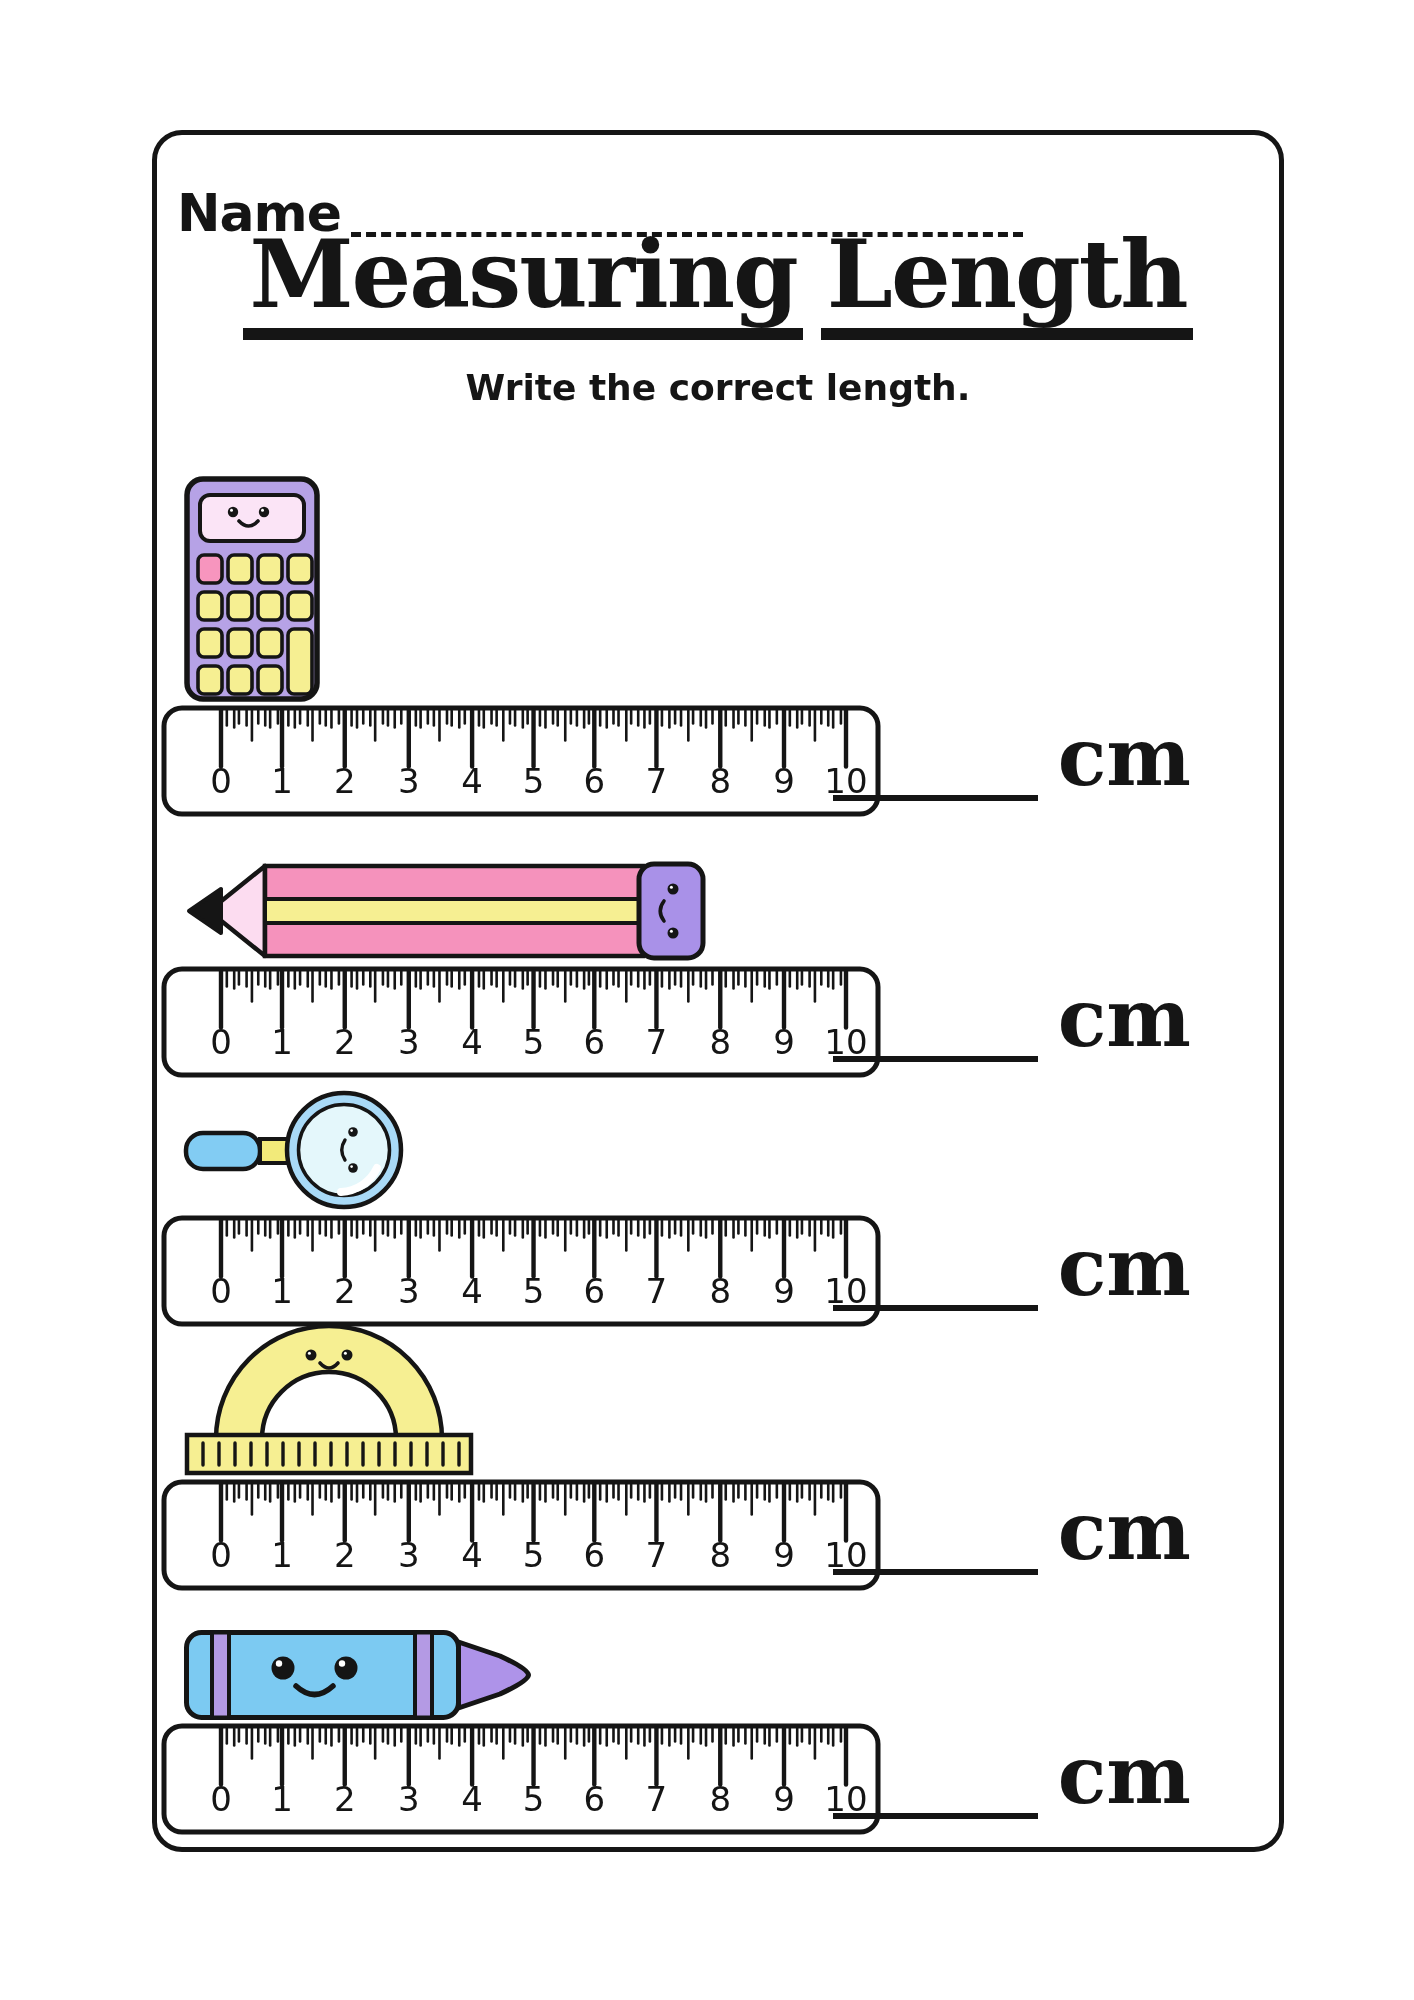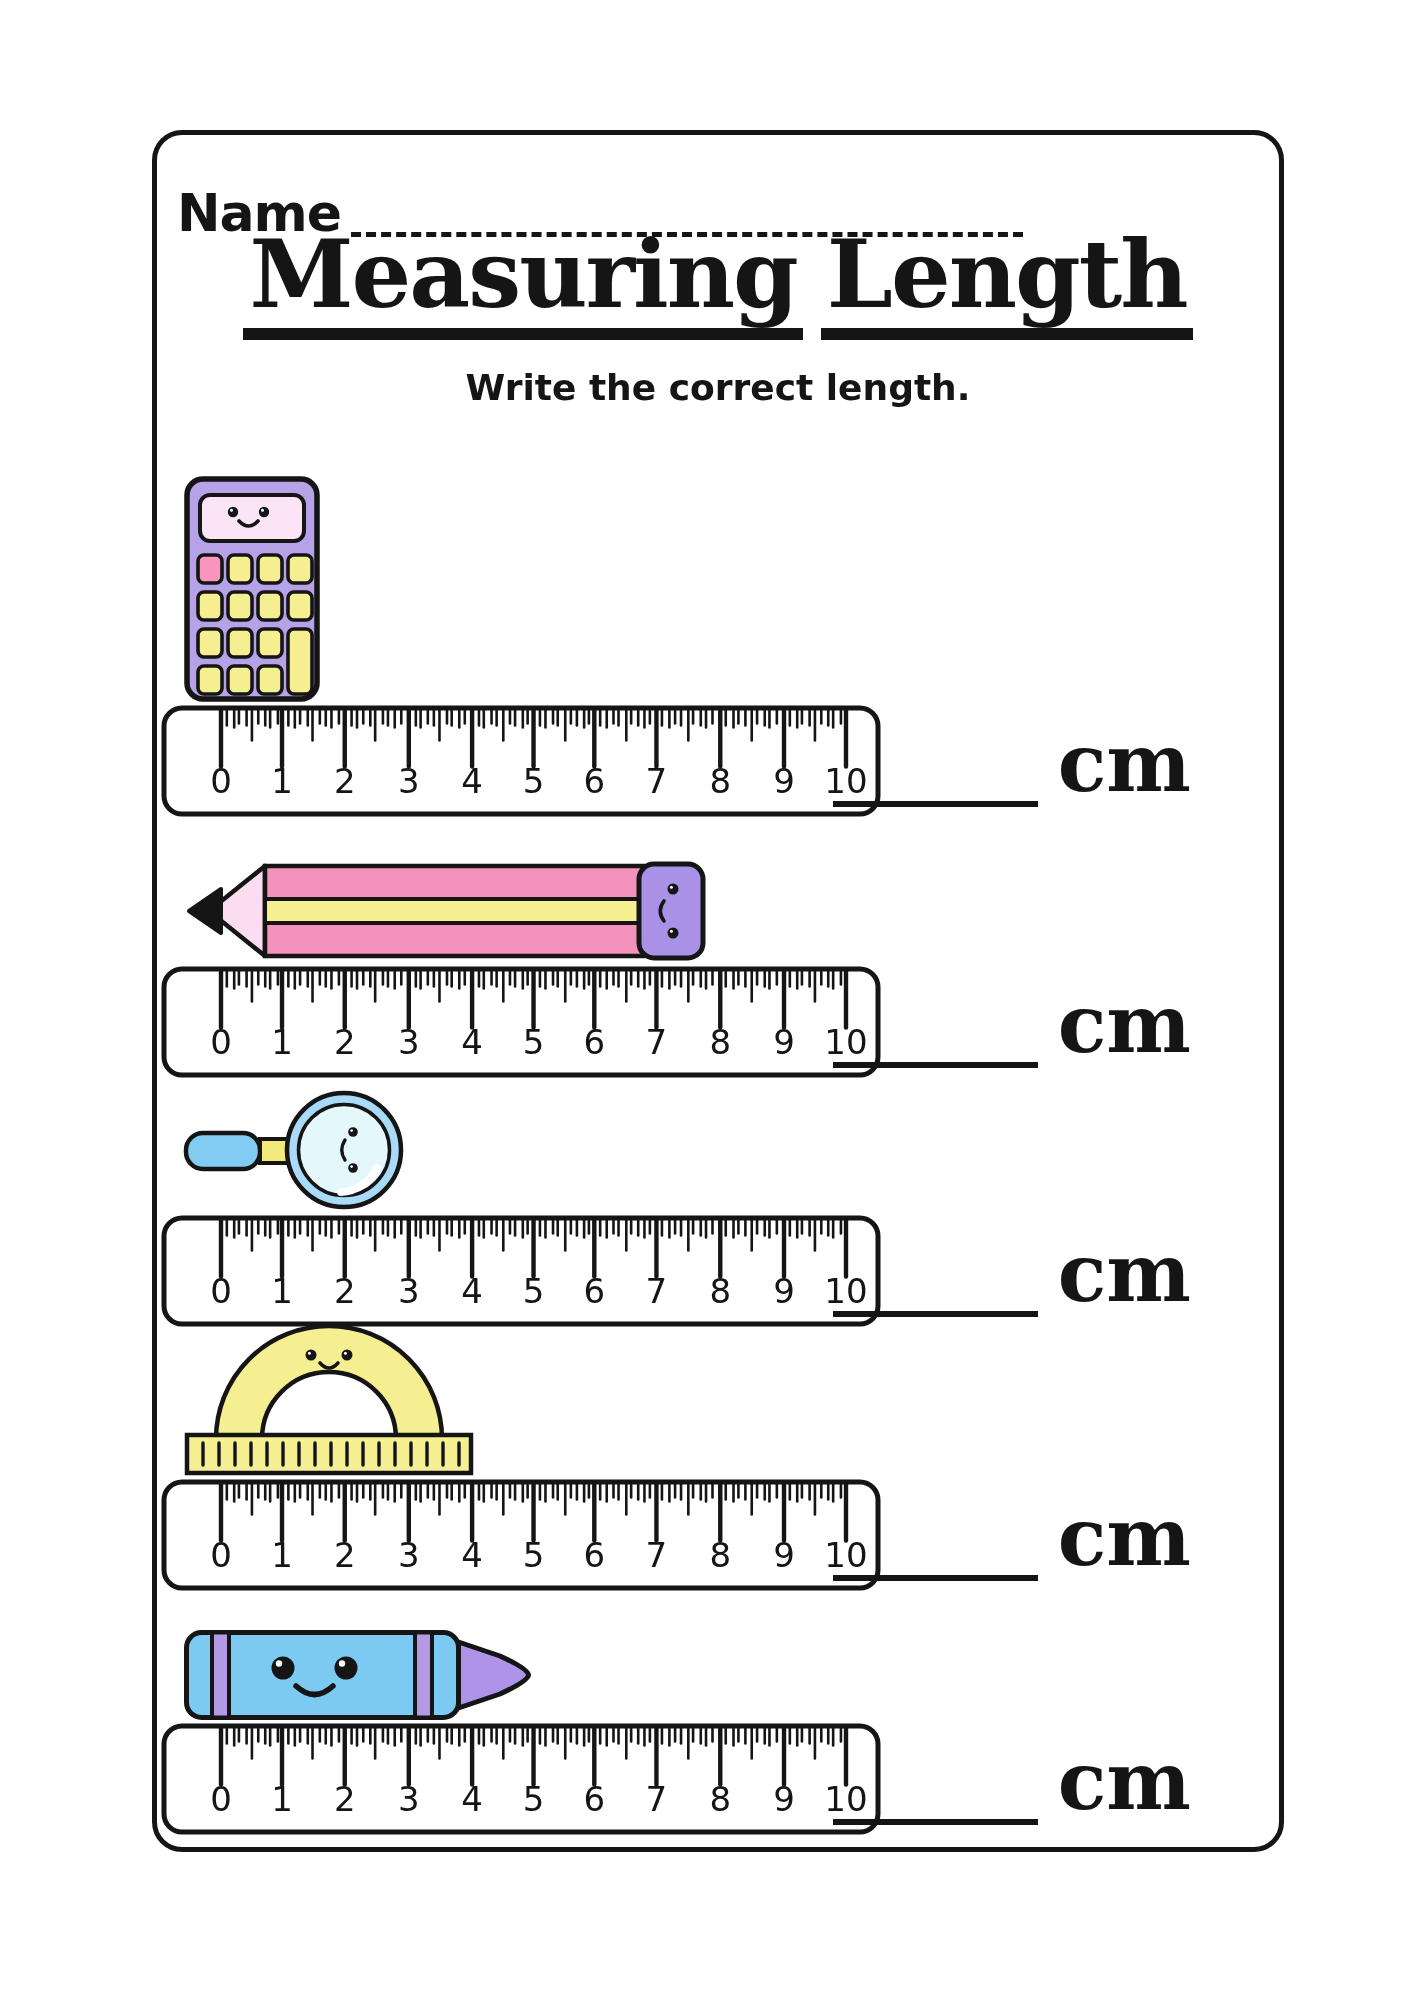--- a/index.html
+++ b/index.html
@@ -26,21 +26,21 @@
 
   .subtitle{position:absolute;top:232px;left:0;right:0;text-align:center;font-size:36px;font-weight:700;}
 
   .row{position:absolute;left:4px;right:4px;}
   .row-1{top:340px;} .row-2{top:723px;} .row-3{top:953px;} .row-4{top:1190px;} .row-5{top:1494px;}
   .object{display:block;margin-left:22px;}
   svg{display:block;}
   svg text{font-family:"DejaVu Sans",sans-serif;}
   .ruler{margin-top:2px;}
 
-  .answer{position:absolute;right:84px;bottom:10px;display:flex;align-items:flex-end;}
+  .answer{position:absolute;right:84px;bottom:16px;display:flex;align-items:flex-end;}
   .blank{display:inline-block;width:205px;height:0;border-bottom:6px solid var(--ink);
          font-size:40px;text-align:center;line-height:0;}
   .unit{font-family:"DejaVu Serif",serif;font-weight:700;font-size:80px;line-height:0.9;
         margin-left:20px;margin-bottom:8px;}
 </style>
 </head>
 <body>
 
 <div class="sheet">
   <div class="page-frame">

